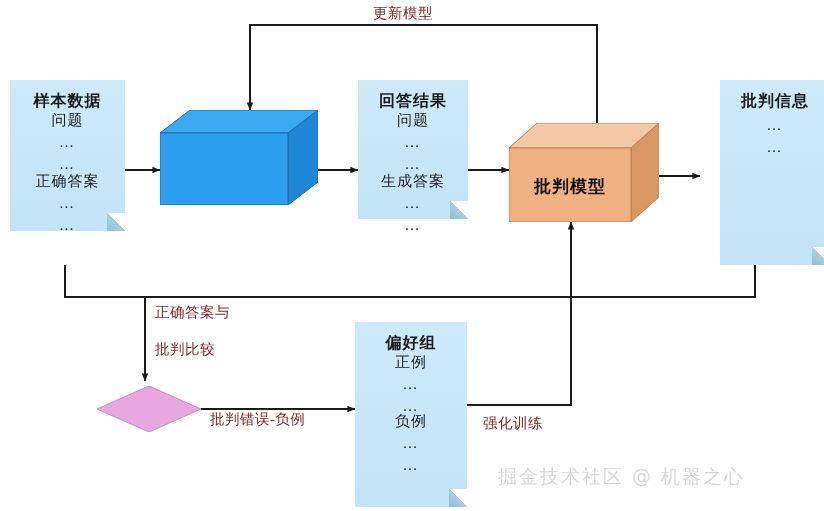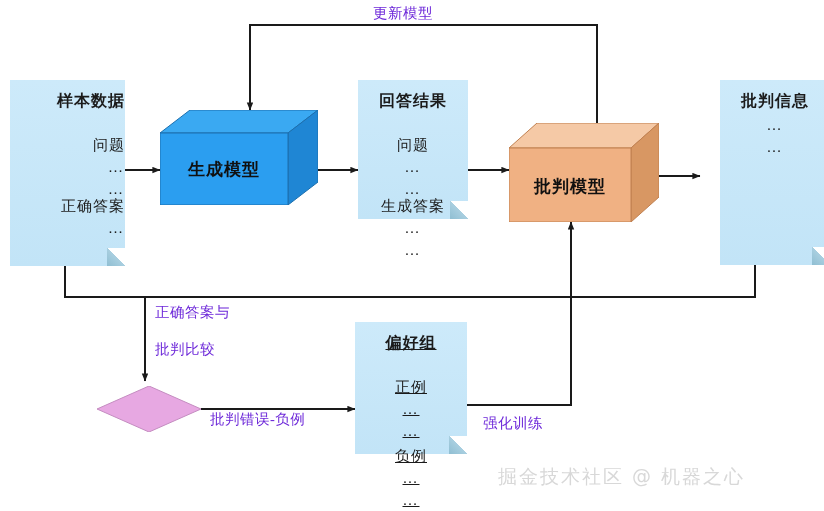--- a/index.html
+++ b/index.html
@@ -43,21 +43,21 @@
   }
   .doc-title {
     font-size: 16px;
     font-weight: bold;
     letter-spacing: 1px;
     margin-top: 11px;
   }
   .doc-line {
     font-size: 15px;
     line-height: 1.05;
-    margin-top: 26px;
+    margin-top: 1px;
     letter-spacing: 1px;
   }
   .doc-line.dots {
     font-size: 15px;
     margin-top: 6px;
     letter-spacing: 2px;
   }
   .cube {
     position: absolute;
   }
@@ -73,21 +73,21 @@
     font-weight: bold;
     color: #101010;
     letter-spacing: 1px;
   }
   .diamond {
     position: absolute;
   }
   .edge-label {
     position: absolute;
     font-size: 14.5px;
-    color: #6d28d9;
+    color: #7f1d1d;
     line-height: 1.25;
     letter-spacing: 0.5px;
     white-space: nowrap;
   }
   .watermark {
     position: absolute;
     font-size: 19px;
     color: #d8d8d8;
     letter-spacing: 2px;
     white-space: nowrap;
@@ -120,39 +120,38 @@
       <path d="M65,265 L65,297 L145,297 L145,381" marker-end="url(#ah)"></path>
 
       <path d="M755,265 L755,297 L145,297"></path>
 
       <path d="M201,409 L355,409" marker-end="url(#ah)"></path>
 
       <path d="M467,405 L571,405 L571,222" marker-end="url(#ah)"></path>
     </g>
   </svg>
 
-  <div class="doc" style="left:10px; top:80px; width:115px; height:186px;text-align:right;">
+  <div class="doc" style="left:10px; top:80px; width:115px; height:151px;">
     <div class="doc-title">样本数据</div>
     <div class="doc-line">问题</div>
     <div class="doc-line dots">…</div>
     <div class="doc-line dots">…</div>
     <div class="doc-line" style="margin-top:2px;">正确答案</div>
     <div class="doc-line dots">…</div>
     <div class="doc-line dots">…</div>
     <span class="fold"></span>
   </div>
 
   <div class="cube" style="left:160px; top:110px; width:158px; height:95px;">
     <div class="top" style="width:0;height:0;"></div>
     <svg width="158" height="95" viewBox="0 0 158 95">
       <polygon points="0,23 30,0 158,0 128,23" fill="#3aa9f2" stroke="#1c6fae" stroke-width="1"></polygon>
       <polygon points="128,23 158,0 158,72 128,95" fill="#1f86d4" stroke="#1c6fae" stroke-width="1"></polygon>
       <polygon points="0,23 128,23 128,95 0,95" fill="#2b9ef0" stroke="#1c6fae" stroke-width="1"></polygon>
     </svg>
-    <div class="cube-label" style="left:0; top:48px; width:128px;">生成模型</div>
   </div>
 
   <div class="doc" style="left:358px; top:80px; width:110px; height:139px;">
     <div class="doc-title">回答结果</div>
     <div class="doc-line">问题</div>
     <div class="doc-line dots">…</div>
     <div class="doc-line dots">…</div>
     <div class="doc-line" style="margin-top:2px;text-align:center;">生成答案</div>
     <div class="doc-line dots">…</div>
     <div class="doc-line dots">…</div>
@@ -174,26 +173,26 @@
     <div class="doc-line dots">…</div>
     <span class="fold"></span>
   </div>
 
   <div class="diamond" style="left:97px; top:386px; width:104px; height:46px;">
     <svg width="104" height="46" viewBox="0 0 104 46">
       <polygon points="52,0 104,23 52,46 0,23" fill="#e7a8e2" stroke="#c48cc0" stroke-width="1"></polygon>
     </svg>
   </div>
 
-  <div class="doc" style="left:355px; top:322px; width:112px; height:132px;text-decoration:underline;">
+  <div class="doc" style="left:355px; top:322px; width:112px; height:185px;">
     <div class="doc-title">偏好组</div>
     <div class="doc-line">正例</div>
     <div class="doc-line dots">…</div>
     <div class="doc-line dots">…</div>
-    <div class="doc-line" style="margin-top:10px;">负例</div>
+    <div class="doc-line" style="margin-top:0;">负例</div>
     <div class="doc-line dots">…</div>
     <div class="doc-line dots">…</div>
     <span class="fold"></span>
   </div>
 
   <div class="edge-label" style="left:373px; top:4px;">更新模型</div>
 
   <div class="edge-label" style="left:155px; top:303px;">正确答案与</div>
   <div class="edge-label" style="left:155px; top:340px;">批判比较</div>
 

